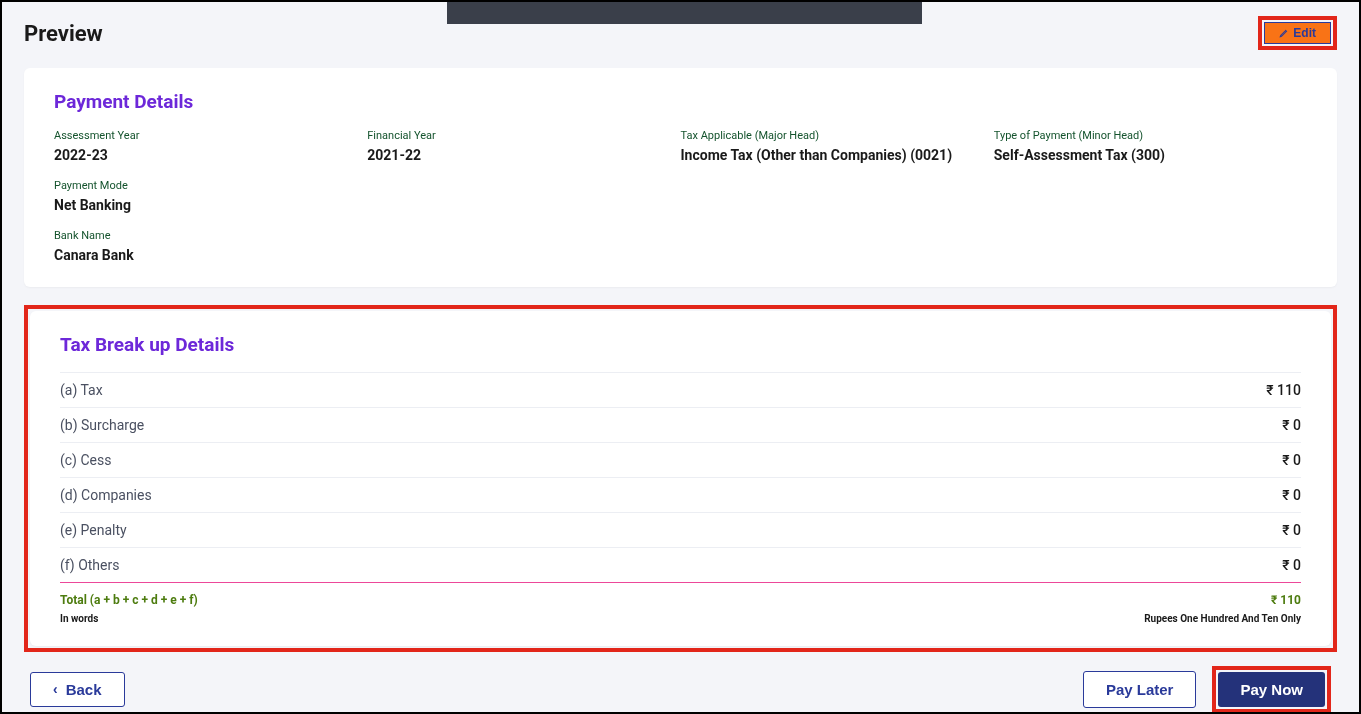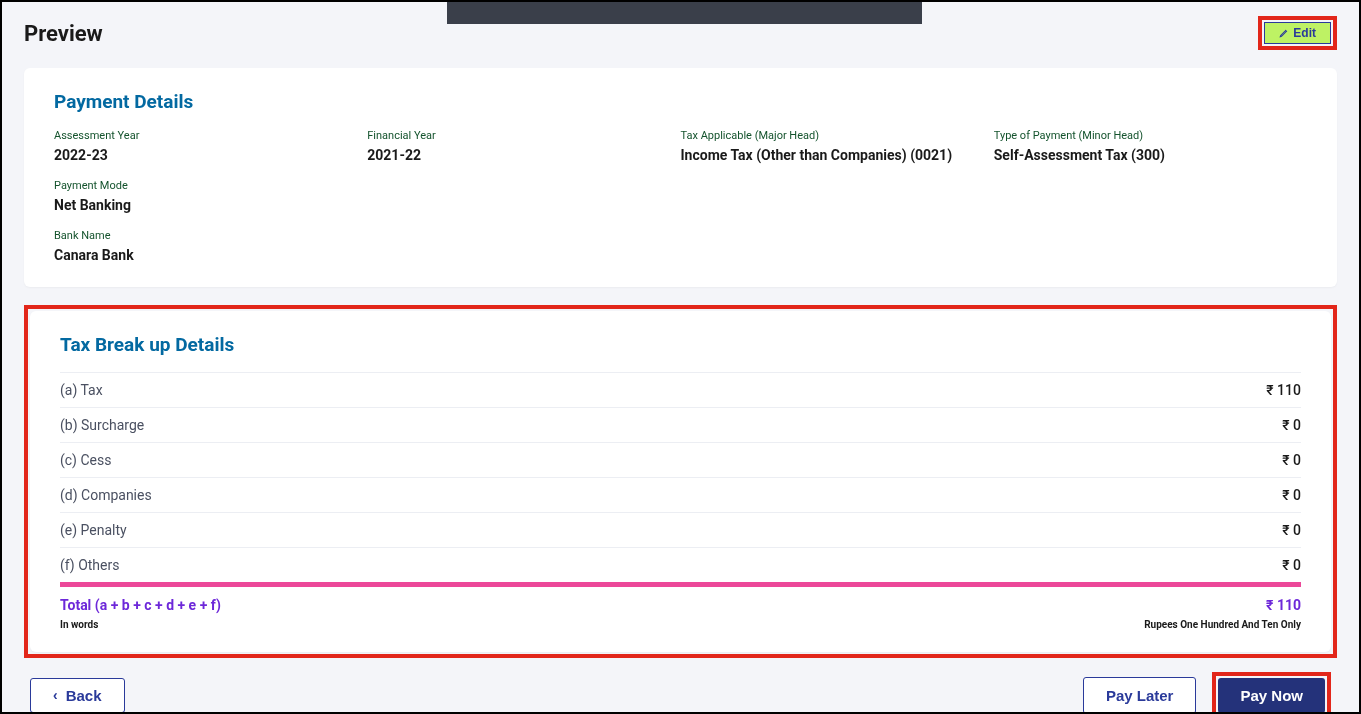--- a/index.html
+++ b/index.html
@@ -33,40 +33,40 @@
     font-weight: 700;
     color: #1a1a1a;
   }
   .edit-btn-wrap {
     border: 4px solid #e2261a;
     padding: 2px;
   }
   .edit-btn {
     border: 1.5px solid #2a3a9a;
     color: #2a3a9a;
-    background: #bef264;
+    background: #f97316;
     padding: 3px 14px;
     font-size: 12px;
     font-weight: 600;
     cursor: pointer;
     display: inline-flex;
     align-items: center;
     gap: 4px;
   }
   .card {
     background: #fff;
     border-radius: 6px;
     padding: 22px 30px;
     margin-bottom: 18px;
     box-shadow: 0 1px 2px rgba(0,0,0,0.04);
   }
   .card-title {
     font-size: 19px;
     font-weight: 700;
-    color: #0369a1;
+    color: #6d28d9;
     margin-bottom: 16px;
   }
   .details-grid {
     display: flex;
     flex-wrap: wrap;
     gap: 0;
   }
   .detail-item {
     flex: 0 0 25%;
     margin-bottom: 14px;
@@ -98,24 +98,24 @@
   }
   .breakup-row.first { border-top: 1px solid #eceef3; margin-top: 6px; }
   .breakup-row .amount {
     color: #1a1a1a;
     font-weight: 500;
   }
   .breakup-total-row {
     display: flex;
     justify-content: space-between;
     padding: 10px 0 4px 0;
-    border-top: 5px solid #ec4899;
-    font-size: 14px;
-    font-weight: 700;
-    color: #6d28d9;
+    border-top: 1px solid #ec4899;
+    font-size: 12px;
+    font-weight: 700;
+    color: #4d7c0f;
   }
   .breakup-words-row {
     display: flex;
     justify-content: space-between;
     font-size: 10px;
     font-weight: 700;
     color: #1a1a1a;
     padding: 2px 0 0 0;
   }
   .footer-bar {

